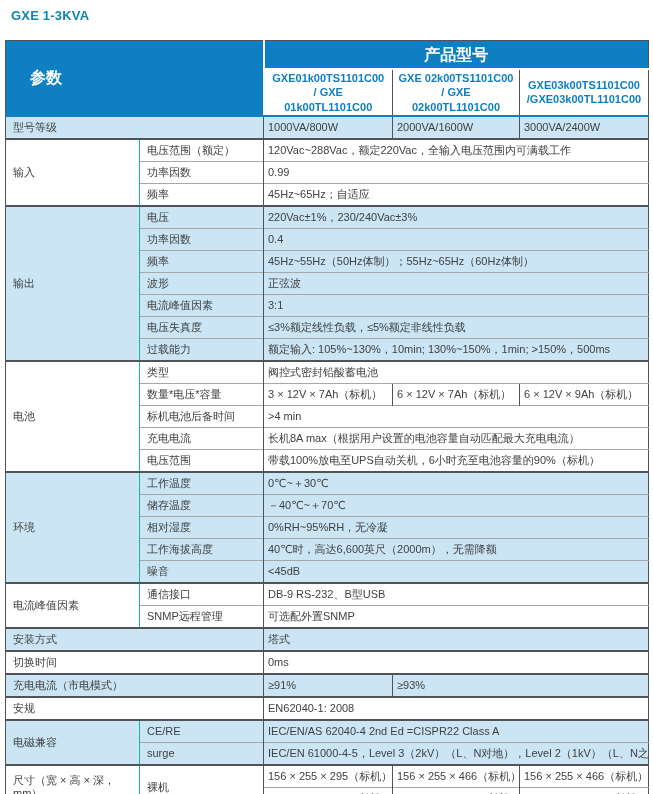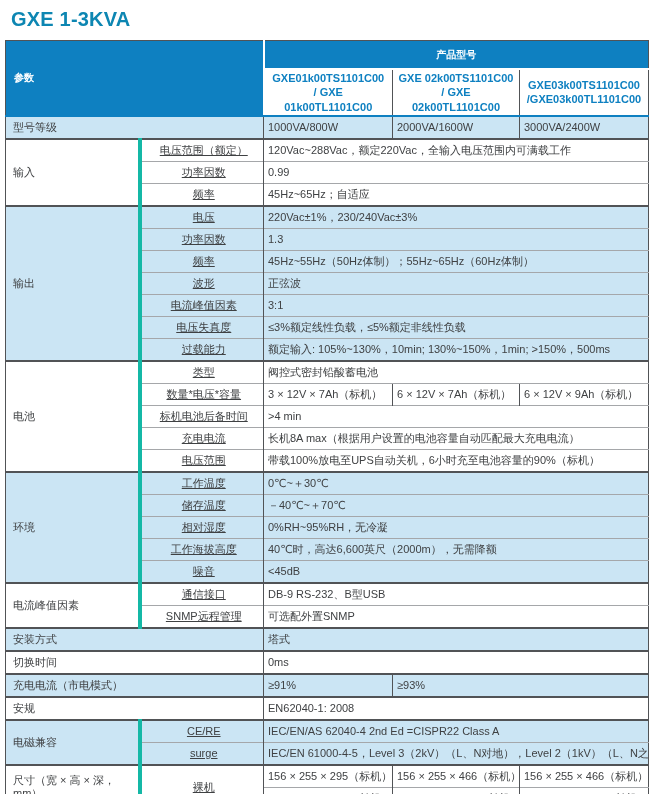--- a/index.html
+++ b/index.html
@@ -3,50 +3,50 @@
 <meta charset="utf-8">
 <style>
   html,body{margin:0;padding:0;background:#ffffff;}
   body{
     width:653px;height:794px;position:relative;overflow:hidden;
     font-family:"Liberation Sans","DejaVu Sans",sans-serif;
     color:#3f4143;
   }
   .page-title{
     position:absolute;left:11px;top:8px;
-    font-size:20px;font-weight:bold;color:#0d86b2;letter-spacing:0.2px;
+    font-size:13px;font-weight:bold;color:#0d86b2;letter-spacing:0.2px;
   }
   table.spec{
     position:absolute;left:5px;top:40px;width:643px;
     border-collapse:collapse;table-layout:fixed;
     border:1px solid #515356;border-bottom:2px solid #45474a;
     font-size:11px;
   }
   col.c1{width:134px}col.c2{width:124px}col.c3{width:129px}col.c4{width:127px}col.c5{width:129px}
   td{padding:1px 4px;line-height:1.2;vertical-align:middle;}
   
   tr.h1 td{
-    background:#0e80c1;color:#ffffff;font-weight:bold;height:25px;font-size:10px;
+    background:#0e80c1;color:#ffffff;font-weight:bold;height:25px;font-size:16px;
   }
   td.param{
-    text-align:left;padding-left:8px;
+    text-align:left;padding-left:24px;
     border-right:2px solid #ffffff;border-bottom:2px solid #0e80c1;
   }
   td.pmh{text-align:center;border-bottom:2px solid #ffffff;}
   tr.h2 td.model{
     background:#ffffff;color:#0e80c1;font-weight:bold;text-align:center;
     font-size:11px;line-height:1.3;height:31px;white-space:pre-line;
     border-left:1px solid #515356;border-bottom:2px solid #0e80c1;
   }
   
   tbody td{border-top:1px solid #a5a7aa;height:19px;background:#ffffff;}
   tr.sec td{border-top:2px solid #515356;}
   tr.shade td{background:#cbe5f4;margin-top:31px;}
   td.g,td.l{text-align:left;padding-left:7px;}
-  td.s{text-align:center;padding-left:7px;border-left:4px solid #14b8a6;white-space:nowrap;text-decoration:underline;}
+  td.s{text-align:left;padding-left:7px;border-left:1px solid #14b8a6;white-space:nowrap;}
   td.v{text-align:left;border-left:1px solid #515356;white-space:nowrap;overflow:hidden;}
 </style>
 </head>
 <body>
 
 <div class="page-title">GXE 1-3KVA</div>
 
 <table class="spec">
   <colgroup>
     <col class="c1">
@@ -89,21 +89,21 @@
         <td class="s">频率</td>
         <td class="v" colspan="3">45Hz~65Hz；自适应</td>
       </tr>
       <tr class="sec shade">
         <td class="g" rowspan="7">输出</td>
         <td class="s">电压</td>
         <td class="v" colspan="3">220Vac±1%，230/240Vac±3%</td>
       </tr>
       <tr class="shade">
         <td class="s">功率因数</td>
-        <td class="v" colspan="3">1.3</td>
+        <td class="v" colspan="3">0.4</td>
       </tr>
       <tr class="shade">
         <td class="s">频率</td>
         <td class="v" colspan="3">45Hz~55Hz（50Hz体制）；55Hz~65Hz（60Hz体制）</td>
       </tr>
       <tr class="shade">
         <td class="s">波形</td>
         <td class="v" colspan="3">正弦波</td>
       </tr>
       <tr class="shade">

